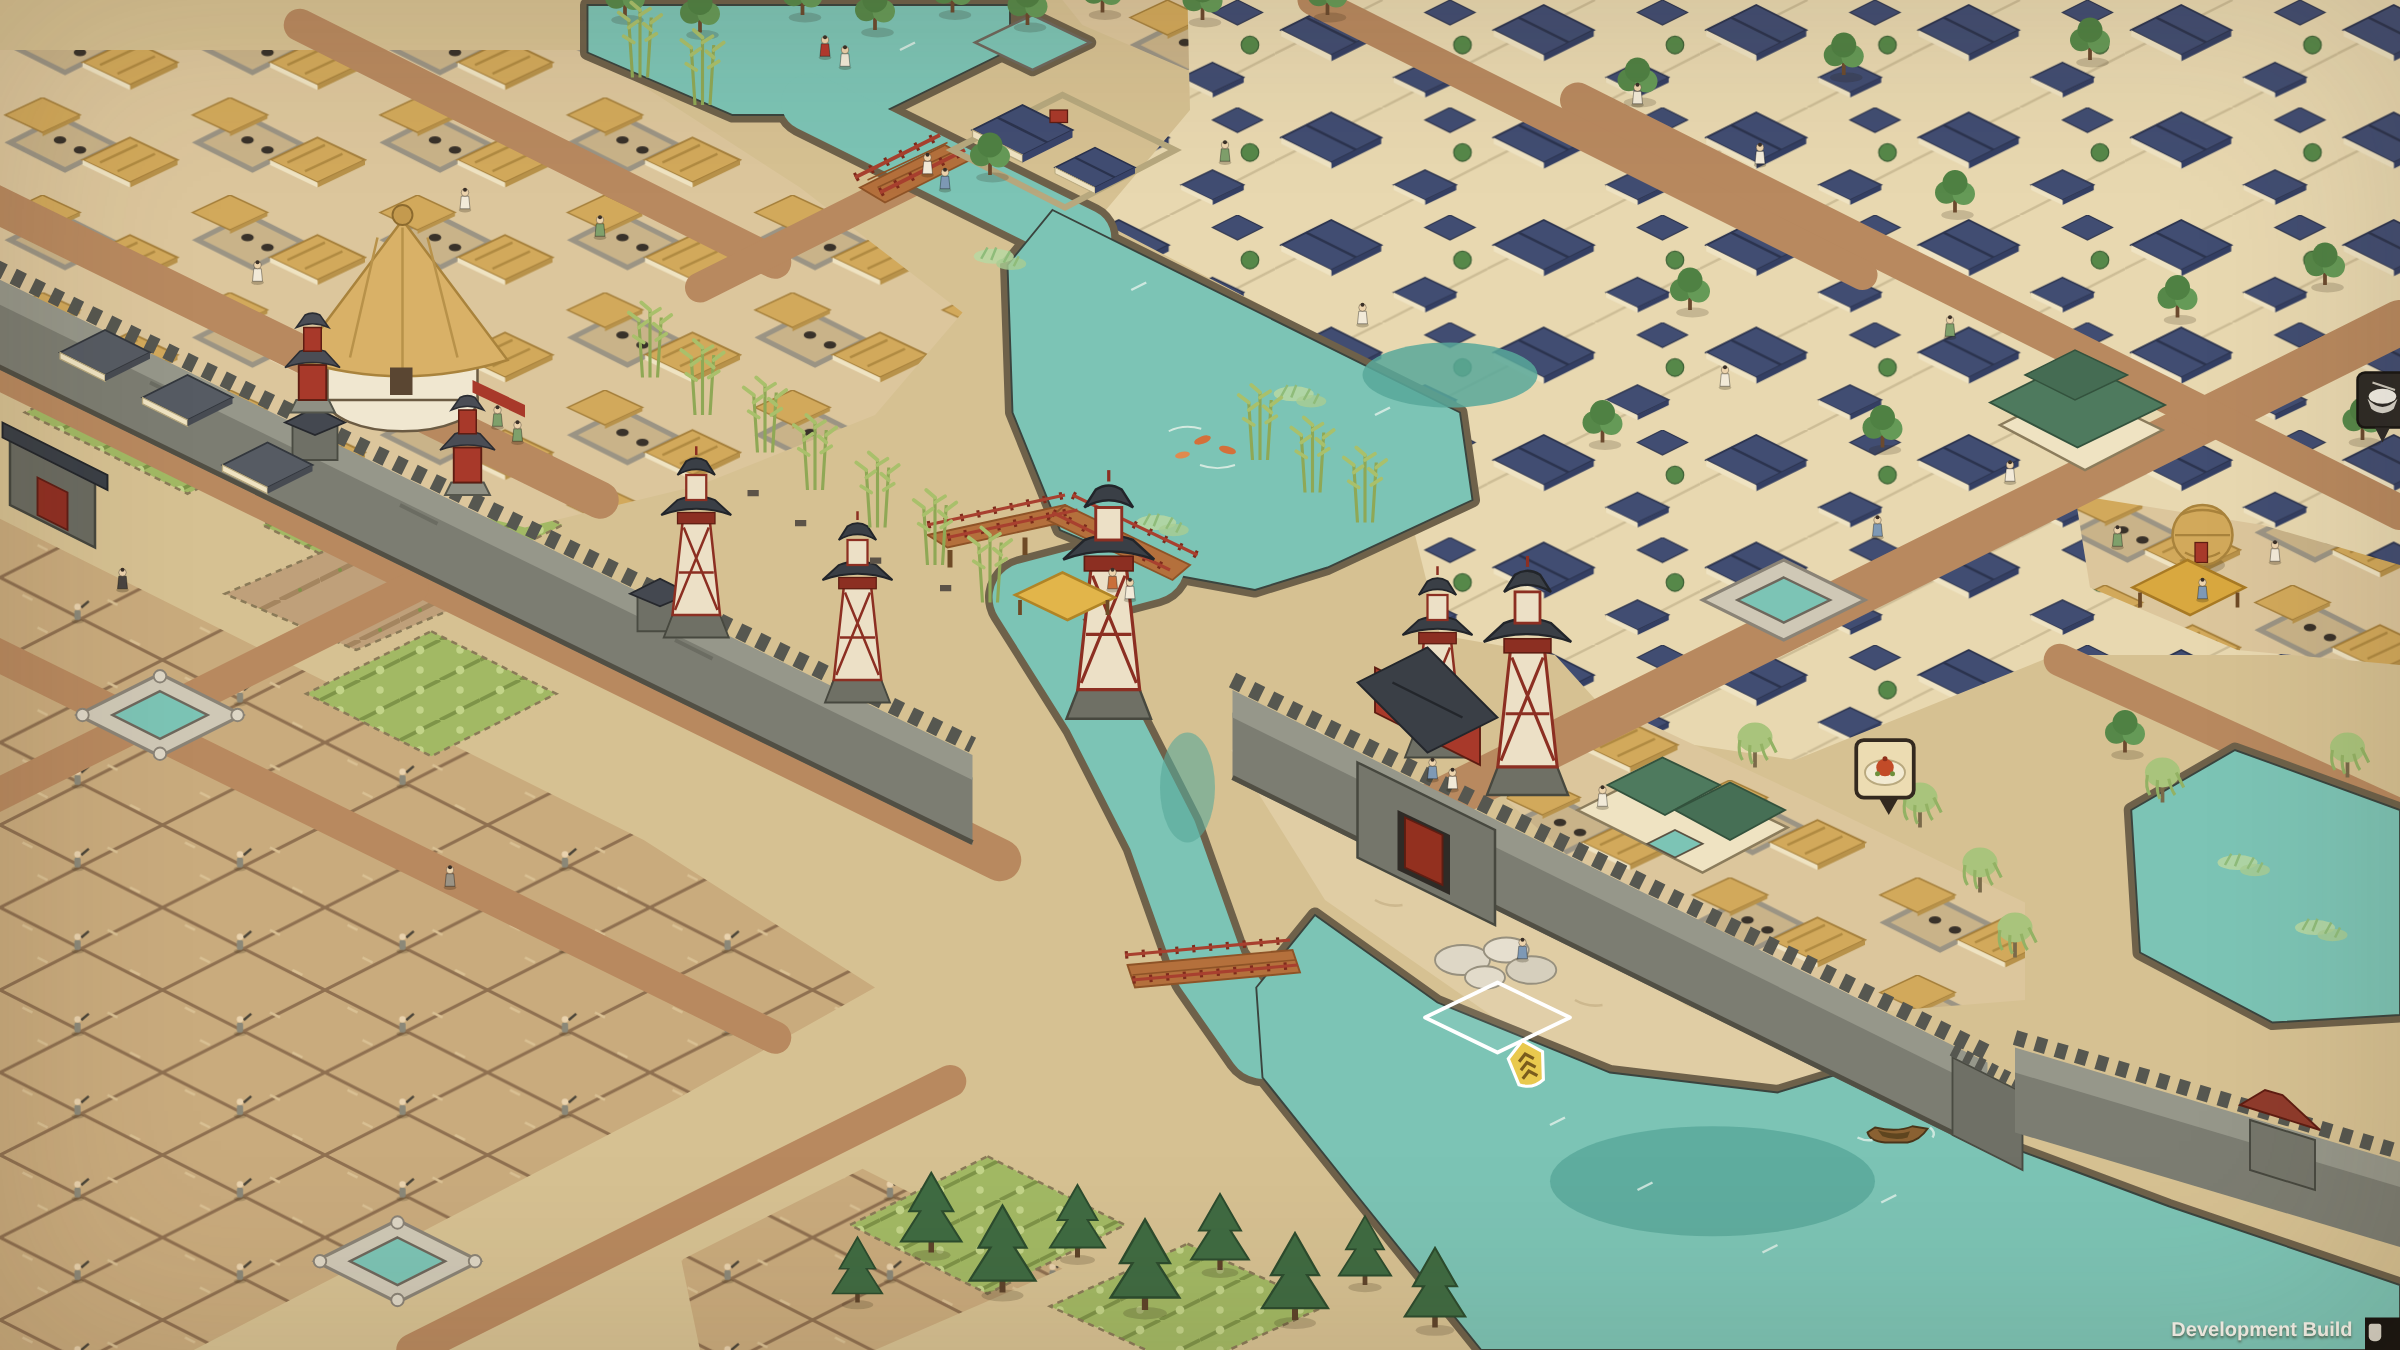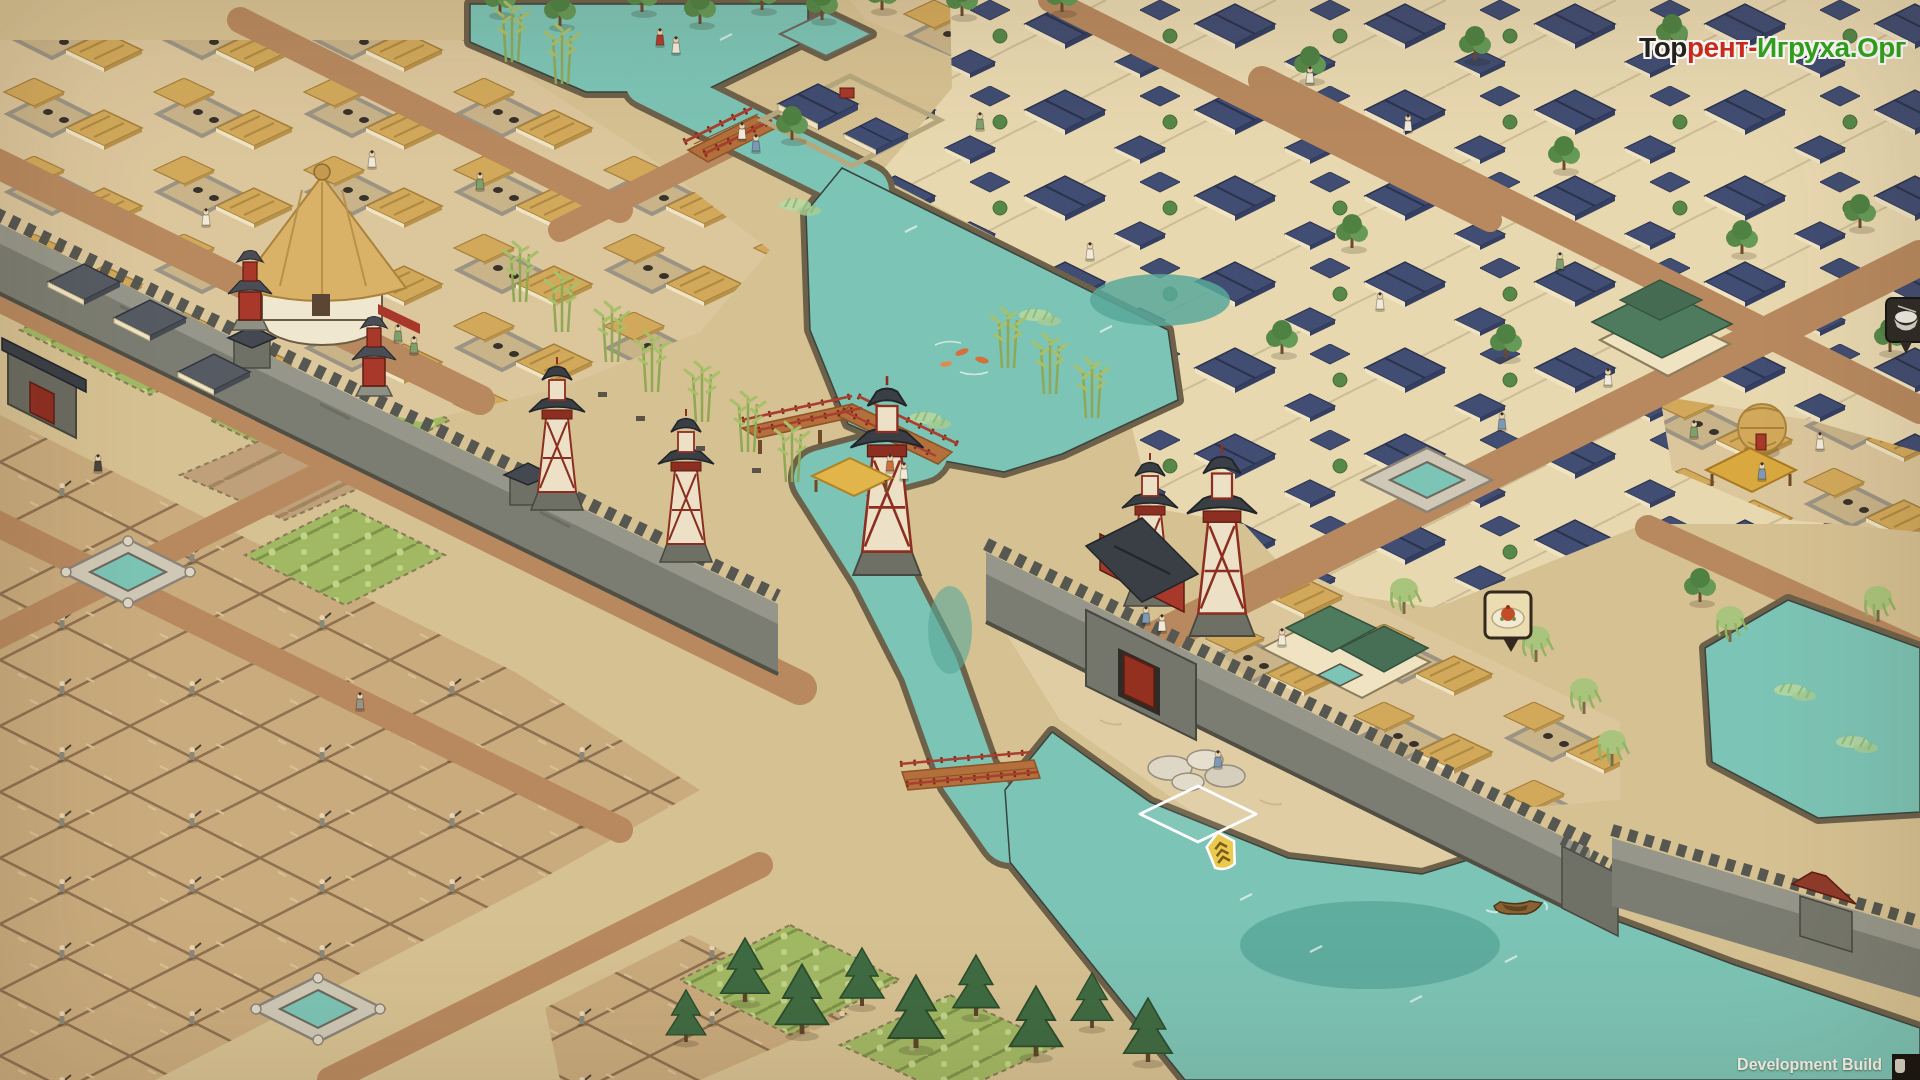--- a/index.html
+++ b/index.html
@@ -506,21 +506,18 @@
     <path d="M 14,44 L 20,56 L 26,44 Z" fill="#2d2a26"></path>
     <g>
       <ellipse cx="20" cy="19" rx="11" ry="6" fill="#f2efe6"></ellipse>
       <path d="M 8,21 Q 20,34 32,21 L 29,29 Q 20,36 11,29 Z" fill="#d8d4ca"></path>
       <line x1="12" y1="8" x2="30" y2="14" stroke="#cfcabe" stroke-width="1.5"></line>
     </g>
   </g>
 </g>
 </svg>
 
-<div class="watermark">
-  <span style="color: rgb(35, 32, 29);">Тор</span><span style="color: rgb(208, 42, 28);">рент-</span><span style="color: rgb(47, 165, 29);">Игруха.Орг</span>
-</div>
 <div class="buildlabel">Development Build</div>
 <div class="cornerbox">
       <span></span>
     </div>
 <div class="vignette"></div>
 </div>
 
 </body></html>

